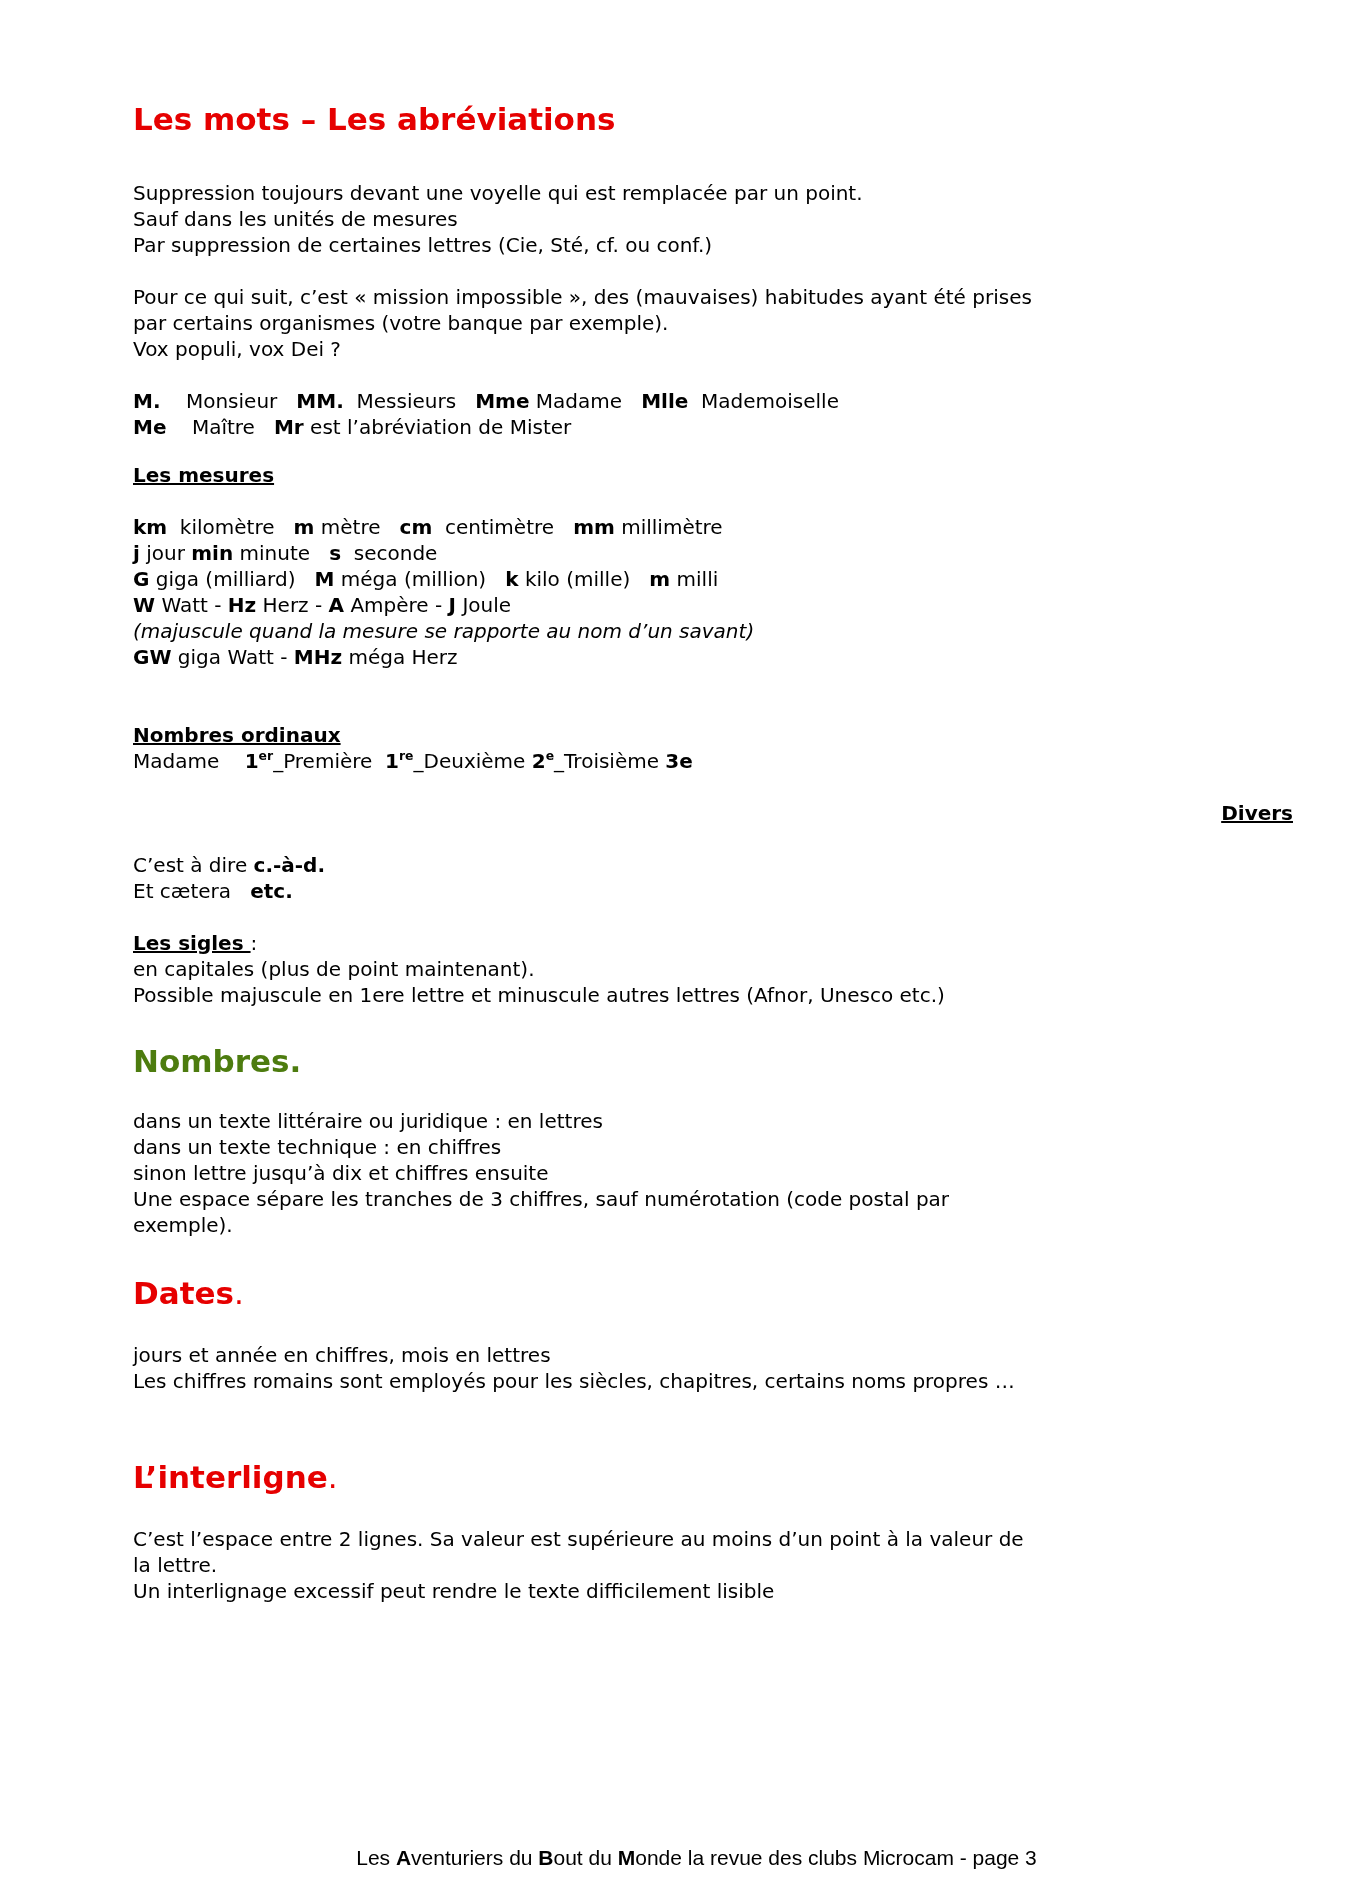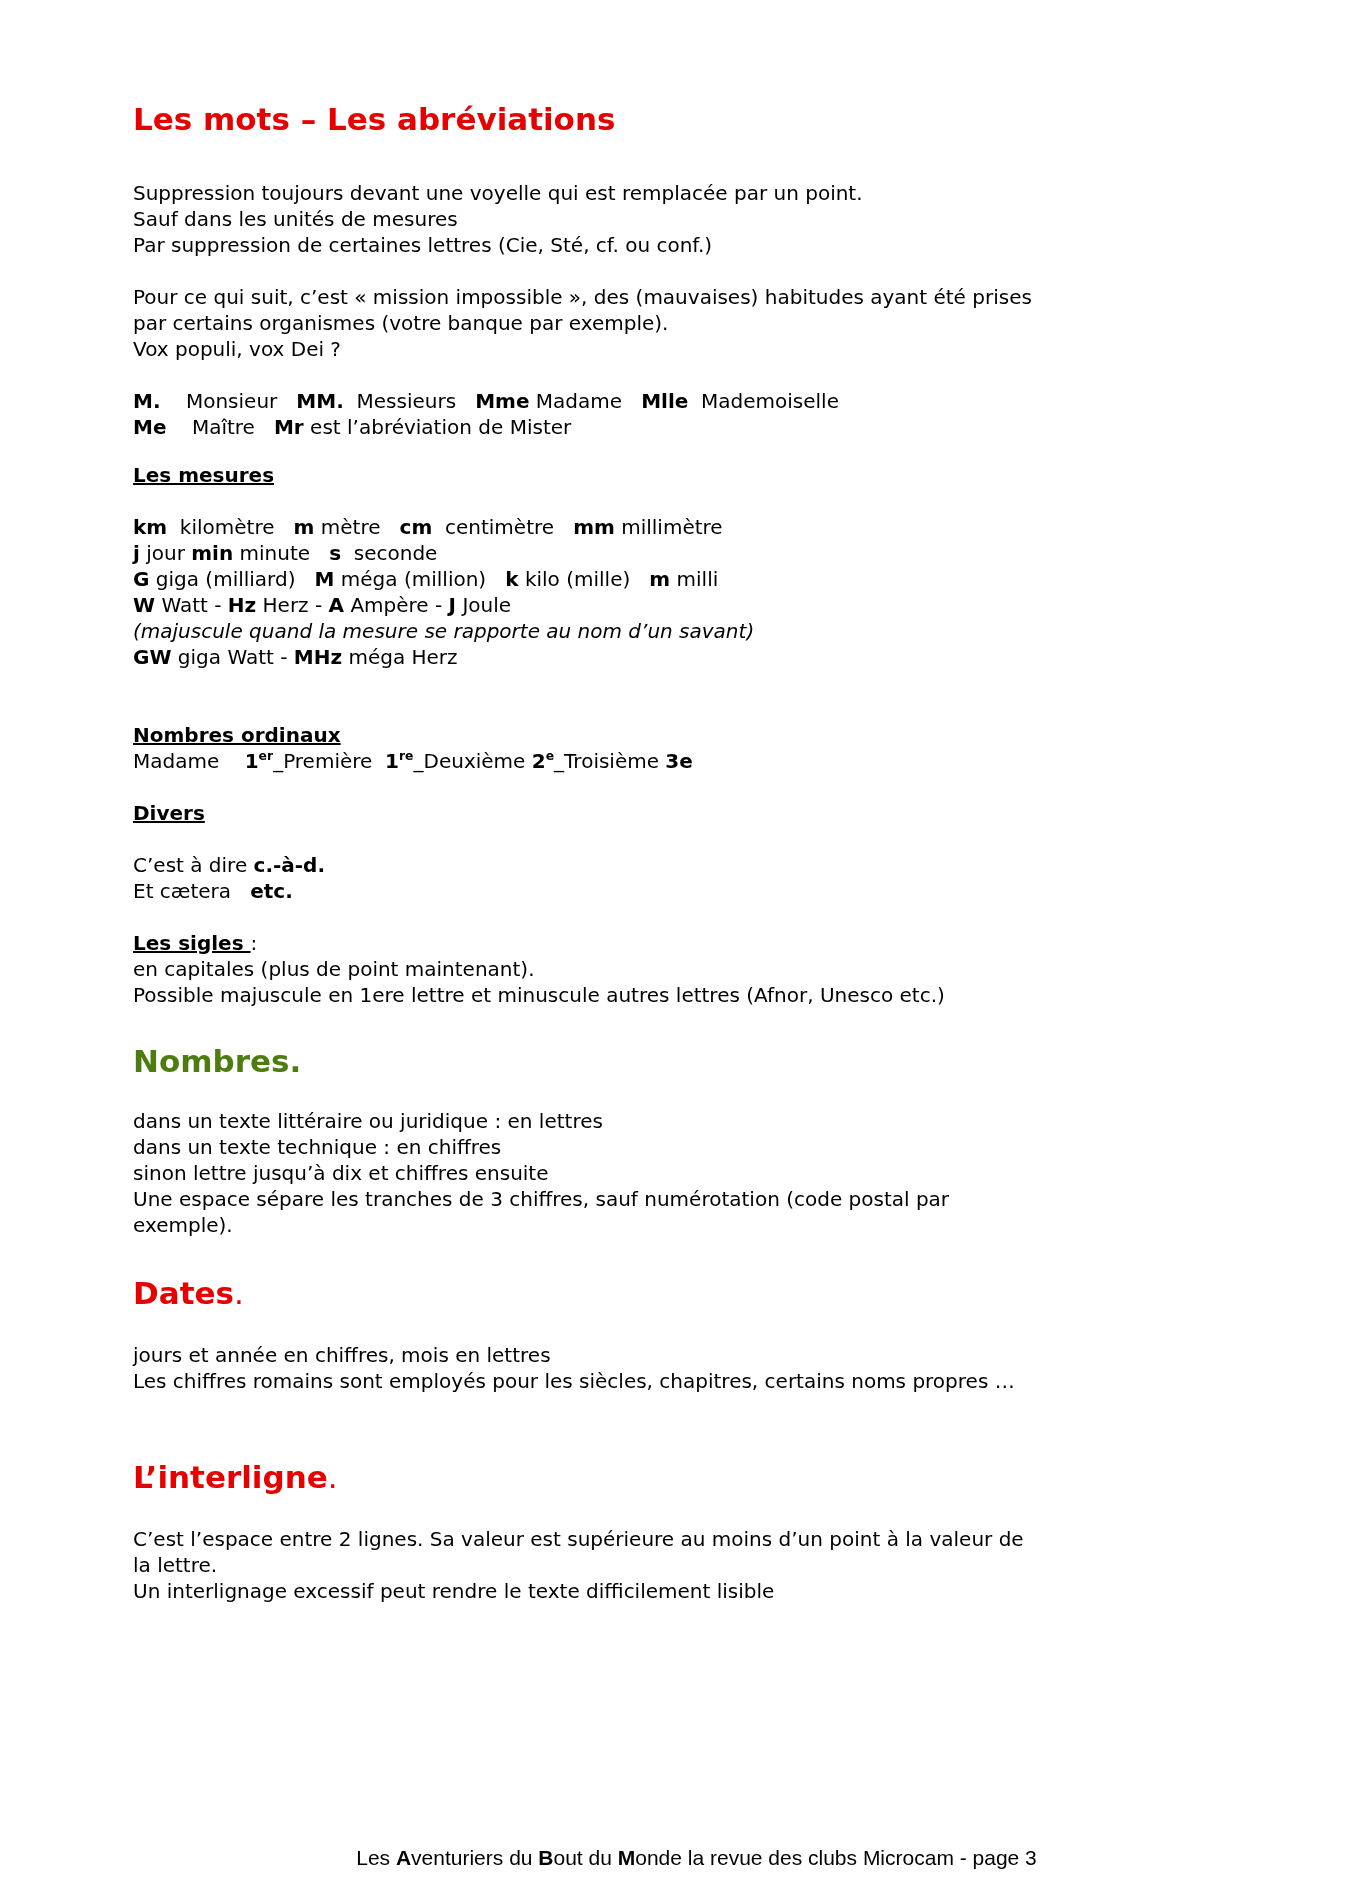--- a/index.html
+++ b/index.html
@@ -24,21 +24,21 @@
   .sup{vertical-align:super;font-size:0.62em;line-height:0;}
   .h1red{font-size:31px;line-height:38px;}
   .h1red .ln{min-height:38px;}
   
   #p-intro{margin-top:42px;}
   #p-mission{margin-top:26px;}
   #p-civilites{margin-top:26px;}
   #h-mesures{margin-top:22px;}
   #p-mesures{margin-top:26px;}
   #h-ordinaux{margin-top:52px;}
-  #h-divers{margin-top:26px;}
+  #h-divers{margin-top:26px;text-align:right;}
   #p-divers{margin-top:26px;}
   #h-sigles{margin-top:26px;}
   #h1-nombres{margin-top:34px;}
   #p-nombres{margin-top:28px;}
   #h1-dates{margin-top:36px;}
   #p-dates{margin-top:30px;}
   #h1-interligne{margin-top:64px;}
   #p-interligne{margin-top:30px;}
   .footer{
     position:absolute;left:1px;top:1845px;width:100%;

